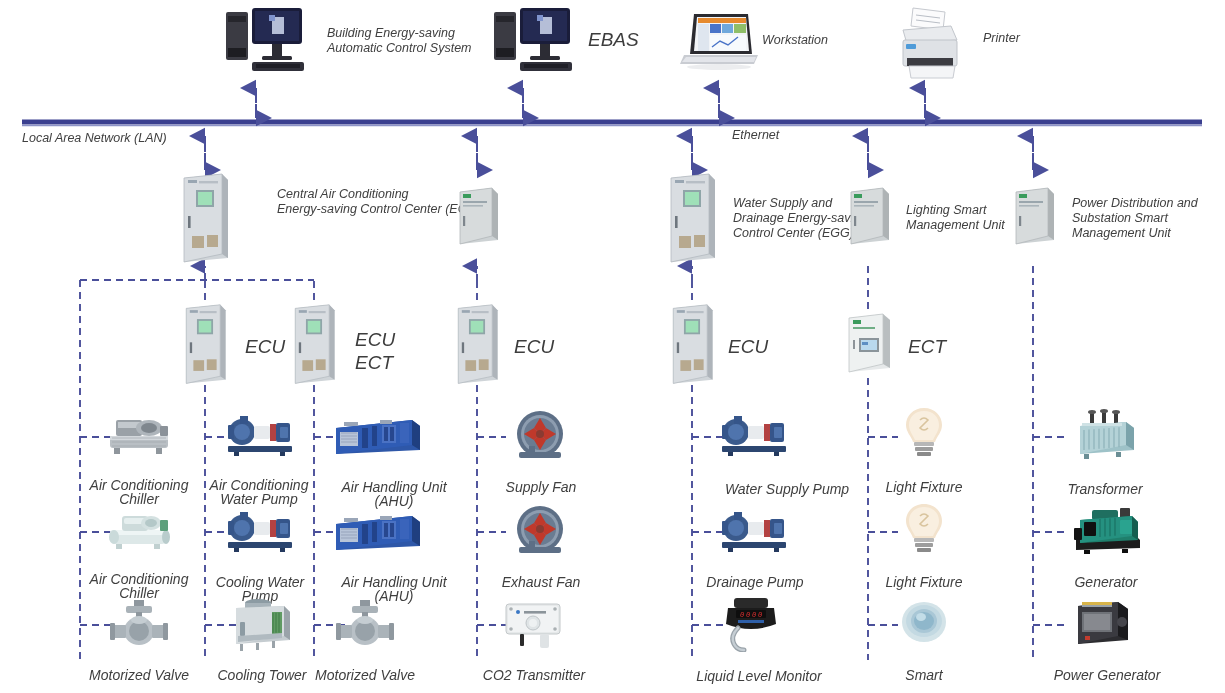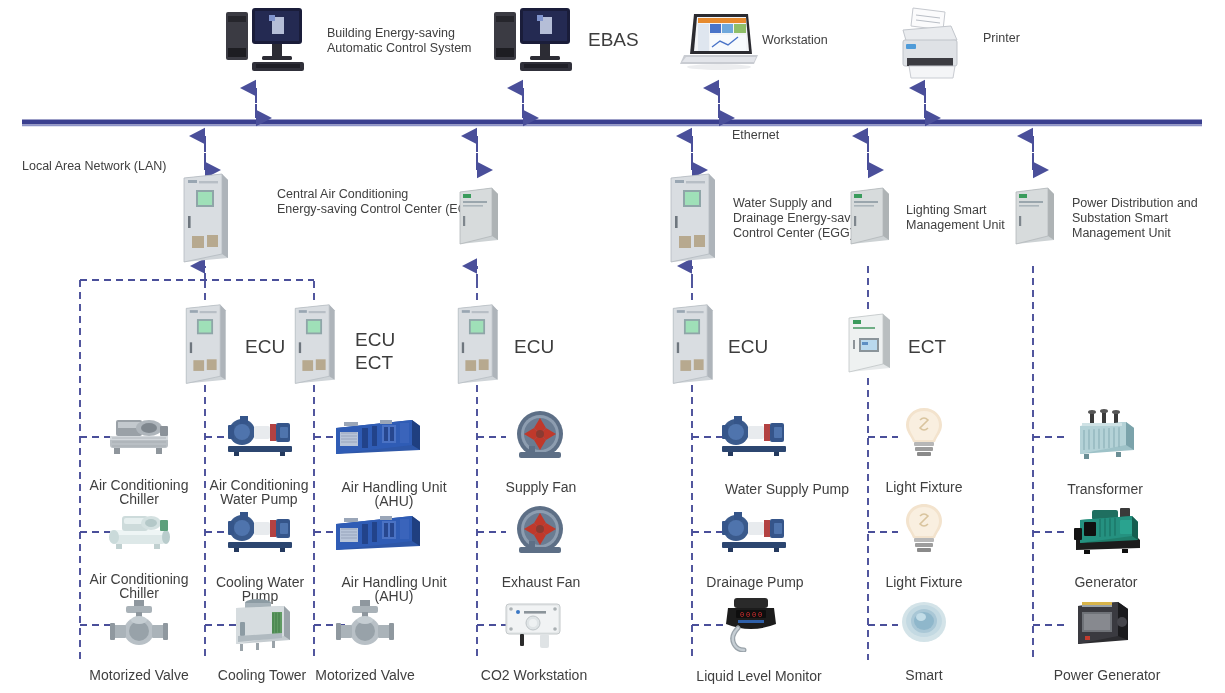--- a/index.html
+++ b/index.html
@@ -1,18 +1,18 @@
 <!DOCTYPE html>
 <html><head>
 <meta charset="utf-8">
 <style>
   html,body{margin:0;padding:0;background:#ffffff;}
   body{width:1225px;height:693px;position:relative;overflow:hidden;
        font-family:"Liberation Sans","DejaVu Sans",sans-serif;color:#3a3a3a;}
-  #stage{position:absolute;left:0;top:0;width:1225px;height:621px;}
+  #stage{position:absolute;left:0;top:0;width:1225px;height:621px;font-style:italic;}
   .lbl{position:absolute;font-size:12.5px;line-height:15px;color:#404040;white-space:pre-line;}
   .big{font-size:19px;color:#3d3d3d;line-height:23px;}
   .dev-cap{position:absolute;font-size:14px;line-height:14px;text-align:center;color:#3f3f3f;white-space:pre-line;margin-top:14px;}
   svg.layer{position:absolute;left:0;top:0;width:1225px;height:693px;pointer-events:none;}
   .node{position:absolute;}
   .node svg{display:block;}
 </style>
 </head>
 <body>
 
@@ -168,21 +168,21 @@
       <path d="M10 24 L58 20 L64 34 L14 38 Z" fill="#e9ebee" stroke="#c2c6cc" stroke-width="1"></path>
       <rect x="10" y="34" width="54" height="26" rx="2" fill="#dfe2e6" stroke="#bfc3c9" stroke-width="1"></rect>
       <rect x="13" y="38" width="10" height="5" rx="1" fill="#4f9bd8"></rect>
       <rect x="14" y="52" width="46" height="8" fill="#3c3c42"></rect>
       <path d="M16 60 L62 60 L60 72 L18 72 Z" fill="#f4f5f7" stroke="#c9ccd2" stroke-width="1"></path>
     </svg>
   </div>
   <div class="lbl" style="left:983px;top:31px;">Printer</div>
 
   <div class="lbl" style="left:732px;top:92px;margin-top:36px;">Ethernet</div>
-  <div class="lbl" style="left:22px;top:131px;margin-top:28px;">Local Area Network (LAN)</div>
+  <div class="lbl" style="left:22px;top:131px;">Local Area Network (LAN)</div>
 
   <div class="node" style="left:178px;top:172px;">
     <svg width="54" height="94" viewBox="0 0 54 94">
       <path d="M6 6 L44 2 L50 8 L50 86 L6 90 Z" fill="#cfd4d8"></path>
       <path d="M44 2 L50 8 L50 86 L44 82 Z" fill="#aeb4ba"></path>
       <path d="M6 6 L44 2 L44 82 L6 90 Z" fill="#d9dde1" stroke="#b4bac0" stroke-width="0.8"></path>
       <rect x="10" y="8" width="9" height="3" fill="#7e8f9e" opacity=".7"></rect>
       <rect x="21" y="9" width="19" height="2.4" fill="#b7bec5"></rect>
       <rect x="18" y="18" width="18" height="17" fill="#8fa5a8"></rect>
       <rect x="20" y="20" width="14" height="13" fill="#9fe0b8"></rect>
@@ -627,21 +627,21 @@
       <circle cx="11" cy="29" r="1.8" fill="#aab0b3"></circle>
       <circle cx="55" cy="29" r="1.8" fill="#aab0b3"></circle>
       <circle cx="18" cy="12" r="2" fill="#3a78c4"></circle>
       <rect x="24" y="11" width="22" height="2.6" fill="#8b949a"></rect>
       <circle cx="33" cy="23" r="7" fill="#dfe4e6" stroke="#bfc5c8" stroke-width="1"></circle>
       <circle cx="33" cy="23" r="4" fill="#eef1f2"></circle>
       <rect x="20" y="34" width="4" height="12" rx="1" fill="#2b2b2b"></rect>
       <rect x="40" y="34" width="9" height="14" rx="2" fill="#dfe3e5"></rect>
     </svg>
   </div>
-  <div class="dev-cap" style="left:472px;top:654px;width:124px;">CO2 Workstation</div>
+  <div class="dev-cap" style="left:472px;top:654px;width:124px;">CO2 Transmitter</div>
 
   <div class="node" style="left:718px;top:596px;">
     <svg width="66" height="56" viewBox="0 0 66 56">
       <rect x="16" y="2" width="34" height="10" rx="3" fill="#2a2a2a"></rect>
       <path d="M10 12 L56 12 L58 28 Q33 38 8 28 Z" fill="#1c1c1c"></path>
       <rect x="18" y="14" width="30" height="8" rx="1" fill="#0e0e0e"></rect>
       <text x="22" y="21" font-family="Liberation Mono, monospace" font-size="7" fill="#e03030">0</text>
       <text x="28" y="21" font-family="Liberation Mono, monospace" font-size="7" fill="#e03030">0</text>
       <text x="34" y="21" font-family="Liberation Mono, monospace" font-size="7" fill="#e03030">0</text>
       <text x="40" y="21" font-family="Liberation Mono, monospace" font-size="7" fill="#e03030">0</text>

